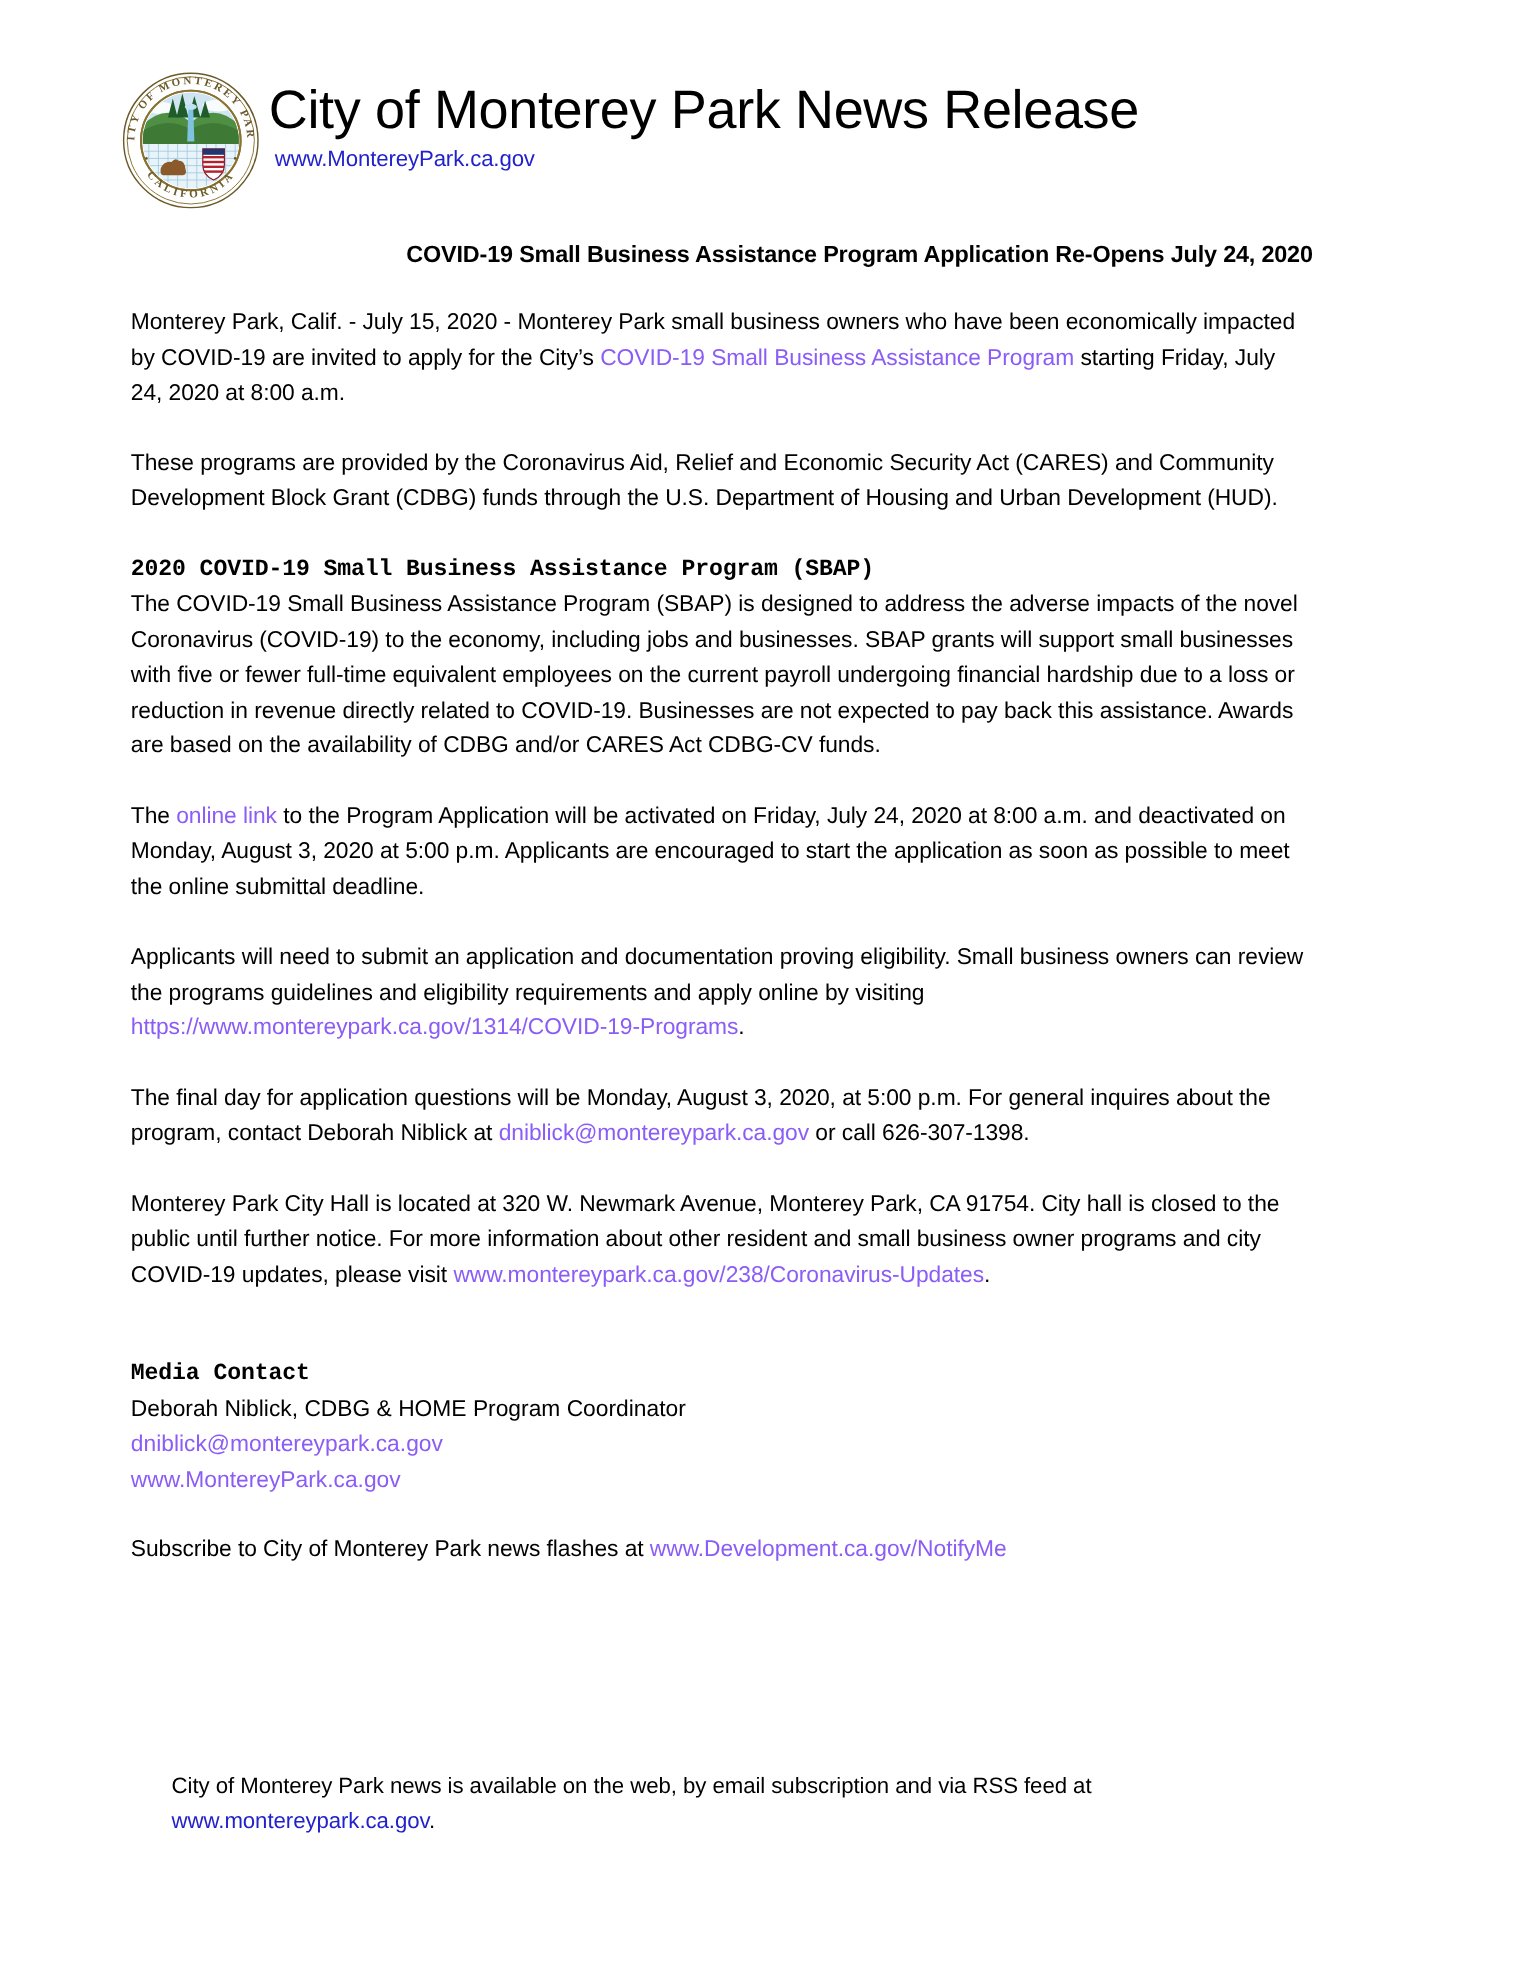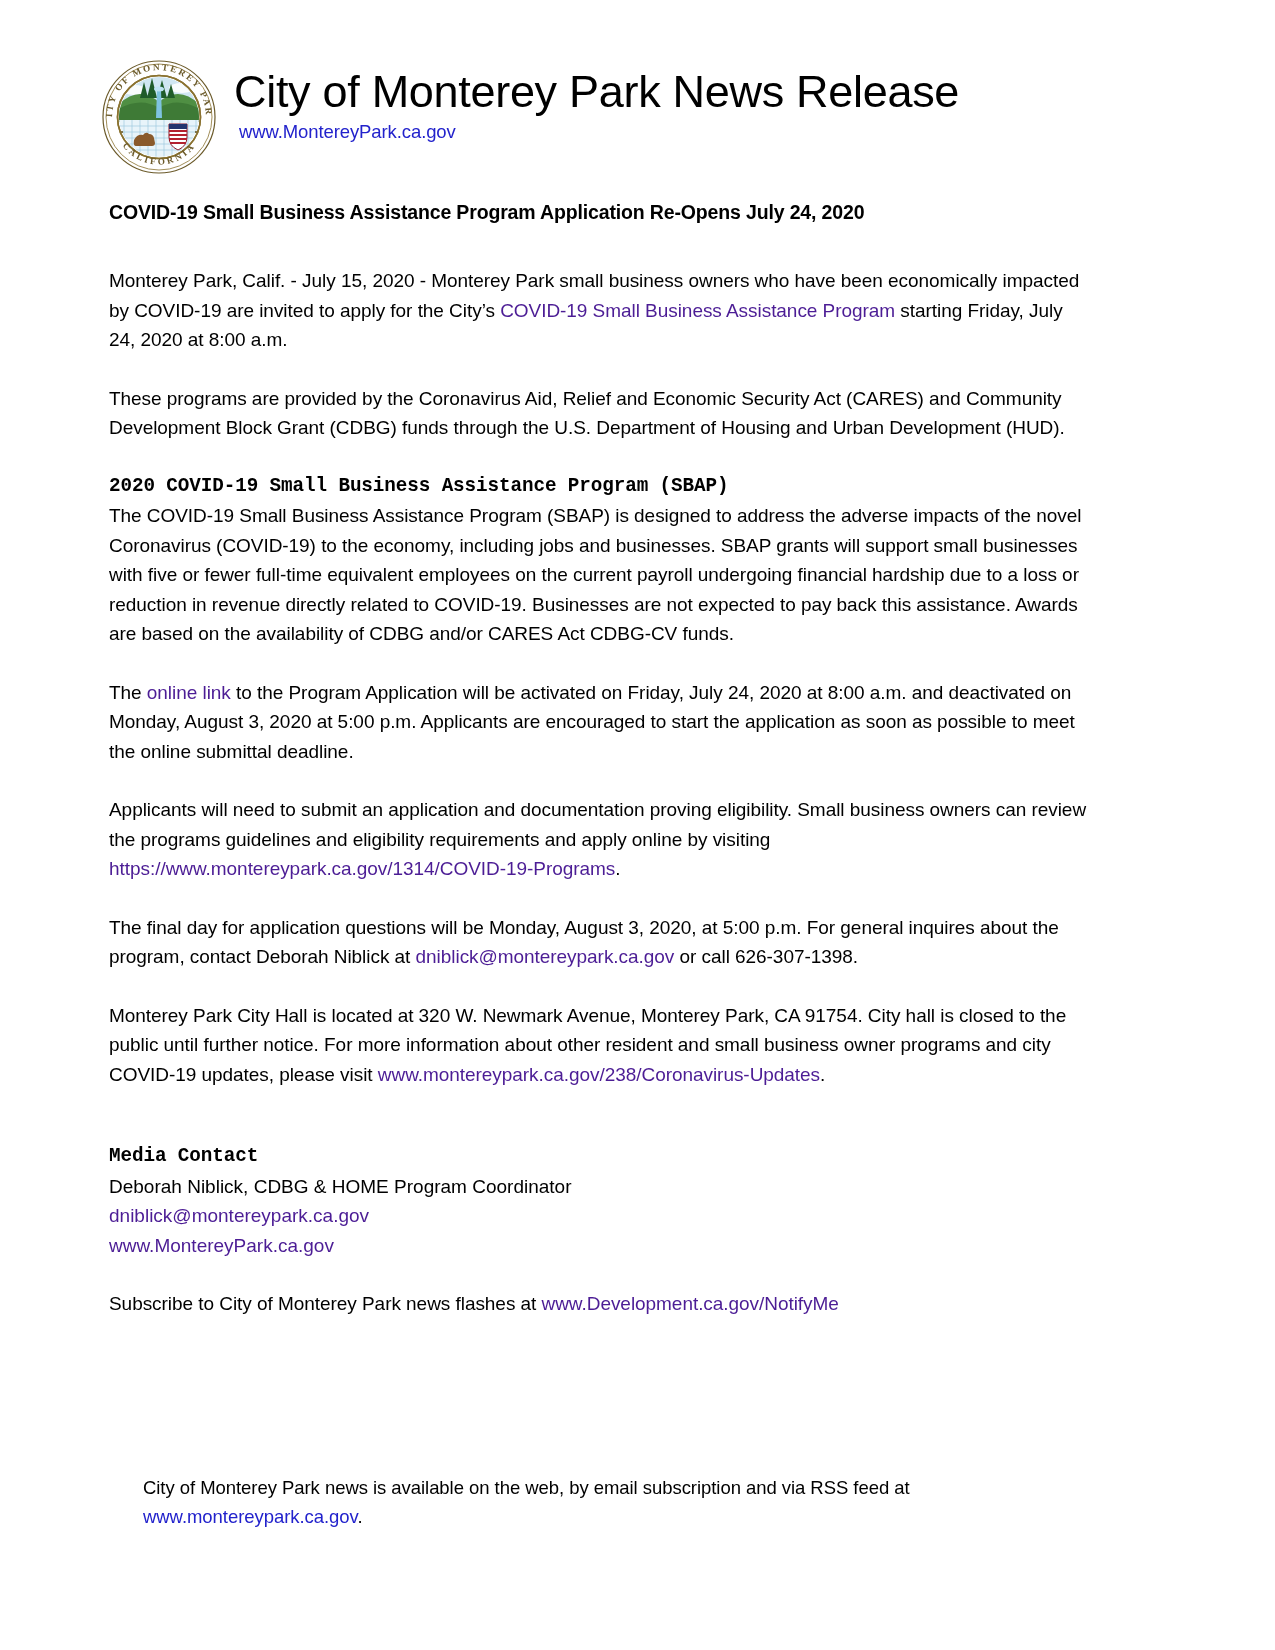--- a/index.html
+++ b/index.html
@@ -33,21 +33,21 @@
   }
   .seal-wrap {
     width: 118px;
     height: 118px;
     flex: 0 0 118px;
     position: relative;
   }
   .seal-svg { display: block; width: 118px; height: 118px; }
 
   .header-text {
-    margin-left: 16px;
+    margin-left: 6px;
     padding-top: 10px;
   }
   .release-title {
     font-size: 45px;
     font-weight: 400;
     line-height: 1.05;
     letter-spacing: -0.3px;
     color: #000000;
     white-space: nowrap;
   }
@@ -63,41 +63,42 @@
   .content {
     position: absolute;
     left: 109px;
     top: 200px;
     width: 985px;
   }
   .headline {
     font-size: 19.5px;
     font-weight: bold;
     line-height: 1.3;
-    margin: 0 0 12px 0;
+    margin: 0 0 0 0;
     letter-spacing: -0.15px;
+    text-align: right;
   }
   p.para {
     font-size: 19px;
     line-height: 29.5px;
     margin: 0;
     letter-spacing: -0.05px;
     text-align: left;
   }
   .gap-lg { height: 29px; }
   .subhead {
     font-size: 19.3px;
     font-weight: bold;
     line-height: 29.5px;
     margin: 0;
     letter-spacing: -0.1px;
     font-family: Liberation Mono, monospace;
   }
   a.lnk, .lnk {
-    color: #4c1d95;
+    color: #8b5cf6;
     text-decoration: none;
   }
   .contact-block {
     font-size: 19px;
     line-height: 29.5px;
     margin-top: 24px;
   }
   .contact-line { white-space: nowrap; }
 
   

